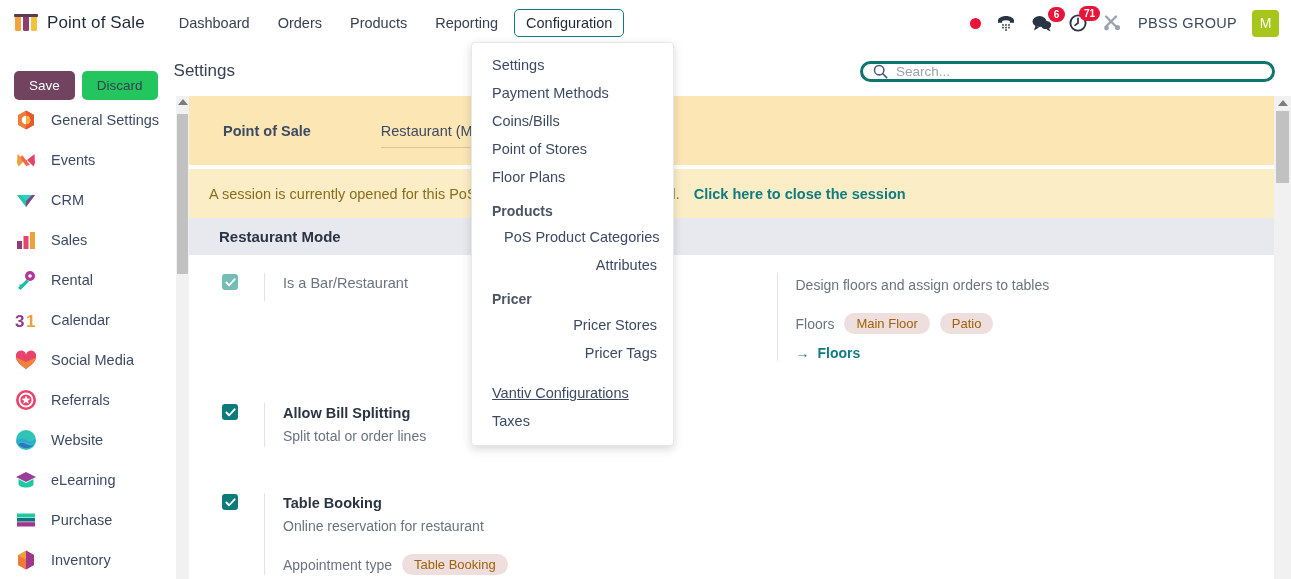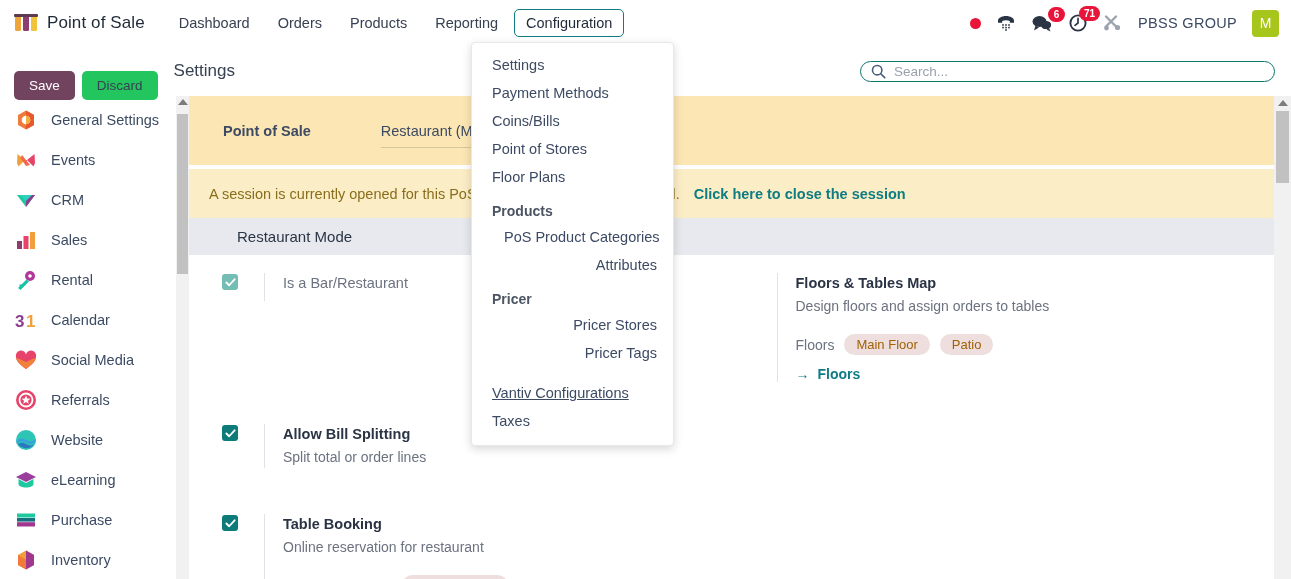--- a/index.html
+++ b/index.html
@@ -57,21 +57,21 @@
   }
   .btn {
     font-size: 13.5px; padding: 6px 14px; border-radius: 5px;
     cursor: pointer; border: 1px solid transparent; white-space: nowrap; margin-top: 28px;
   }
   .btn-save { background: #71435f; color: #fff; }
   .btn-discard { background: #22c55e; color: #374151; margin-left: 7px; }
   .cp-title { font-size: 17px; color: #374151; margin-left: 16px; }
   .searchbox {
     margin-left: auto; width: 415px; height: 21px;
-    border: 1px solid #0f766e; border-radius: 16px; background: #fff;
+    border: 3px solid #0f766e; border-radius: 16px; background: #fff;
     display: flex; align-items: center; padding: 0 10px; gap: 8px;
   }
   .searchbox input {
     border: none; outline: none; font-size: 13.5px; color: #374151;
     flex: 1; font-family: "Liberation Sans", sans-serif; background: transparent;
   }
   .searchbox input::placeholder { color: #9aa1ab; }
 
   
   .sidebar {
@@ -117,22 +117,22 @@
 
   .alert {
     background: #fbeec6; margin: 4px 17px 0 0; height: 49px;
     display: flex; align-items: center; padding: 0 0 0 20px;
     color: #8a6d1c; font-size: 14.5px;
   }
   .alert a { color: #0f7b82; font-weight: bold; text-decoration: none; margin-left: 14px; cursor: pointer; }
 
   .section-head {
     background: #e7e9ee; height: 37px; display: flex; align-items: center;
-    padding-left: 48px; margin-right: 17px;
-    font-size: 15px; font-weight: normal; color: #2b3445;
+    padding-left: 30px; margin-right: 17px;
+    font-size: 15px; font-weight: bold; color: #2b3445;
   }
 
   .grid { display: flex; padding-right: 17px; }
   .col { width: 50%; padding-left: 33px; }
 
   .setting {
     display: flex; gap: 0; padding: 18px 0 0 0; min-height: 46px;
   }
   .cbwrap { width: 42px; flex: none; display: flex; align-items: flex-start; padding-top: 1px; }
   .cb {
@@ -400,21 +400,20 @@
           </div>
           <div class="setting-body" style="border-left:1px solid #dfe2e6;">
             <div class="s-title plain">Is a Bar/Restaurant</div>
           </div>
         </div>
       </div>
       <div class="col">
         <div class="setting">
           <div class="cbwrap" style="width:12px;"></div>
           <div class="setting-body">
-            <div class="s-title">Floors &amp; Tables Map</div>
             <div class="s-desc">Design floors and assign orders to tables</div>
             <div class="field-row">
               <span class="field-label">Floors</span>
               <span class="tag">Main Floor</span>
               <span class="tag">Patio</span>
             </div>
             <div class="link-row">
               <span class="arrow-r">→</span>
               <span>Floors</span>
             </div>

